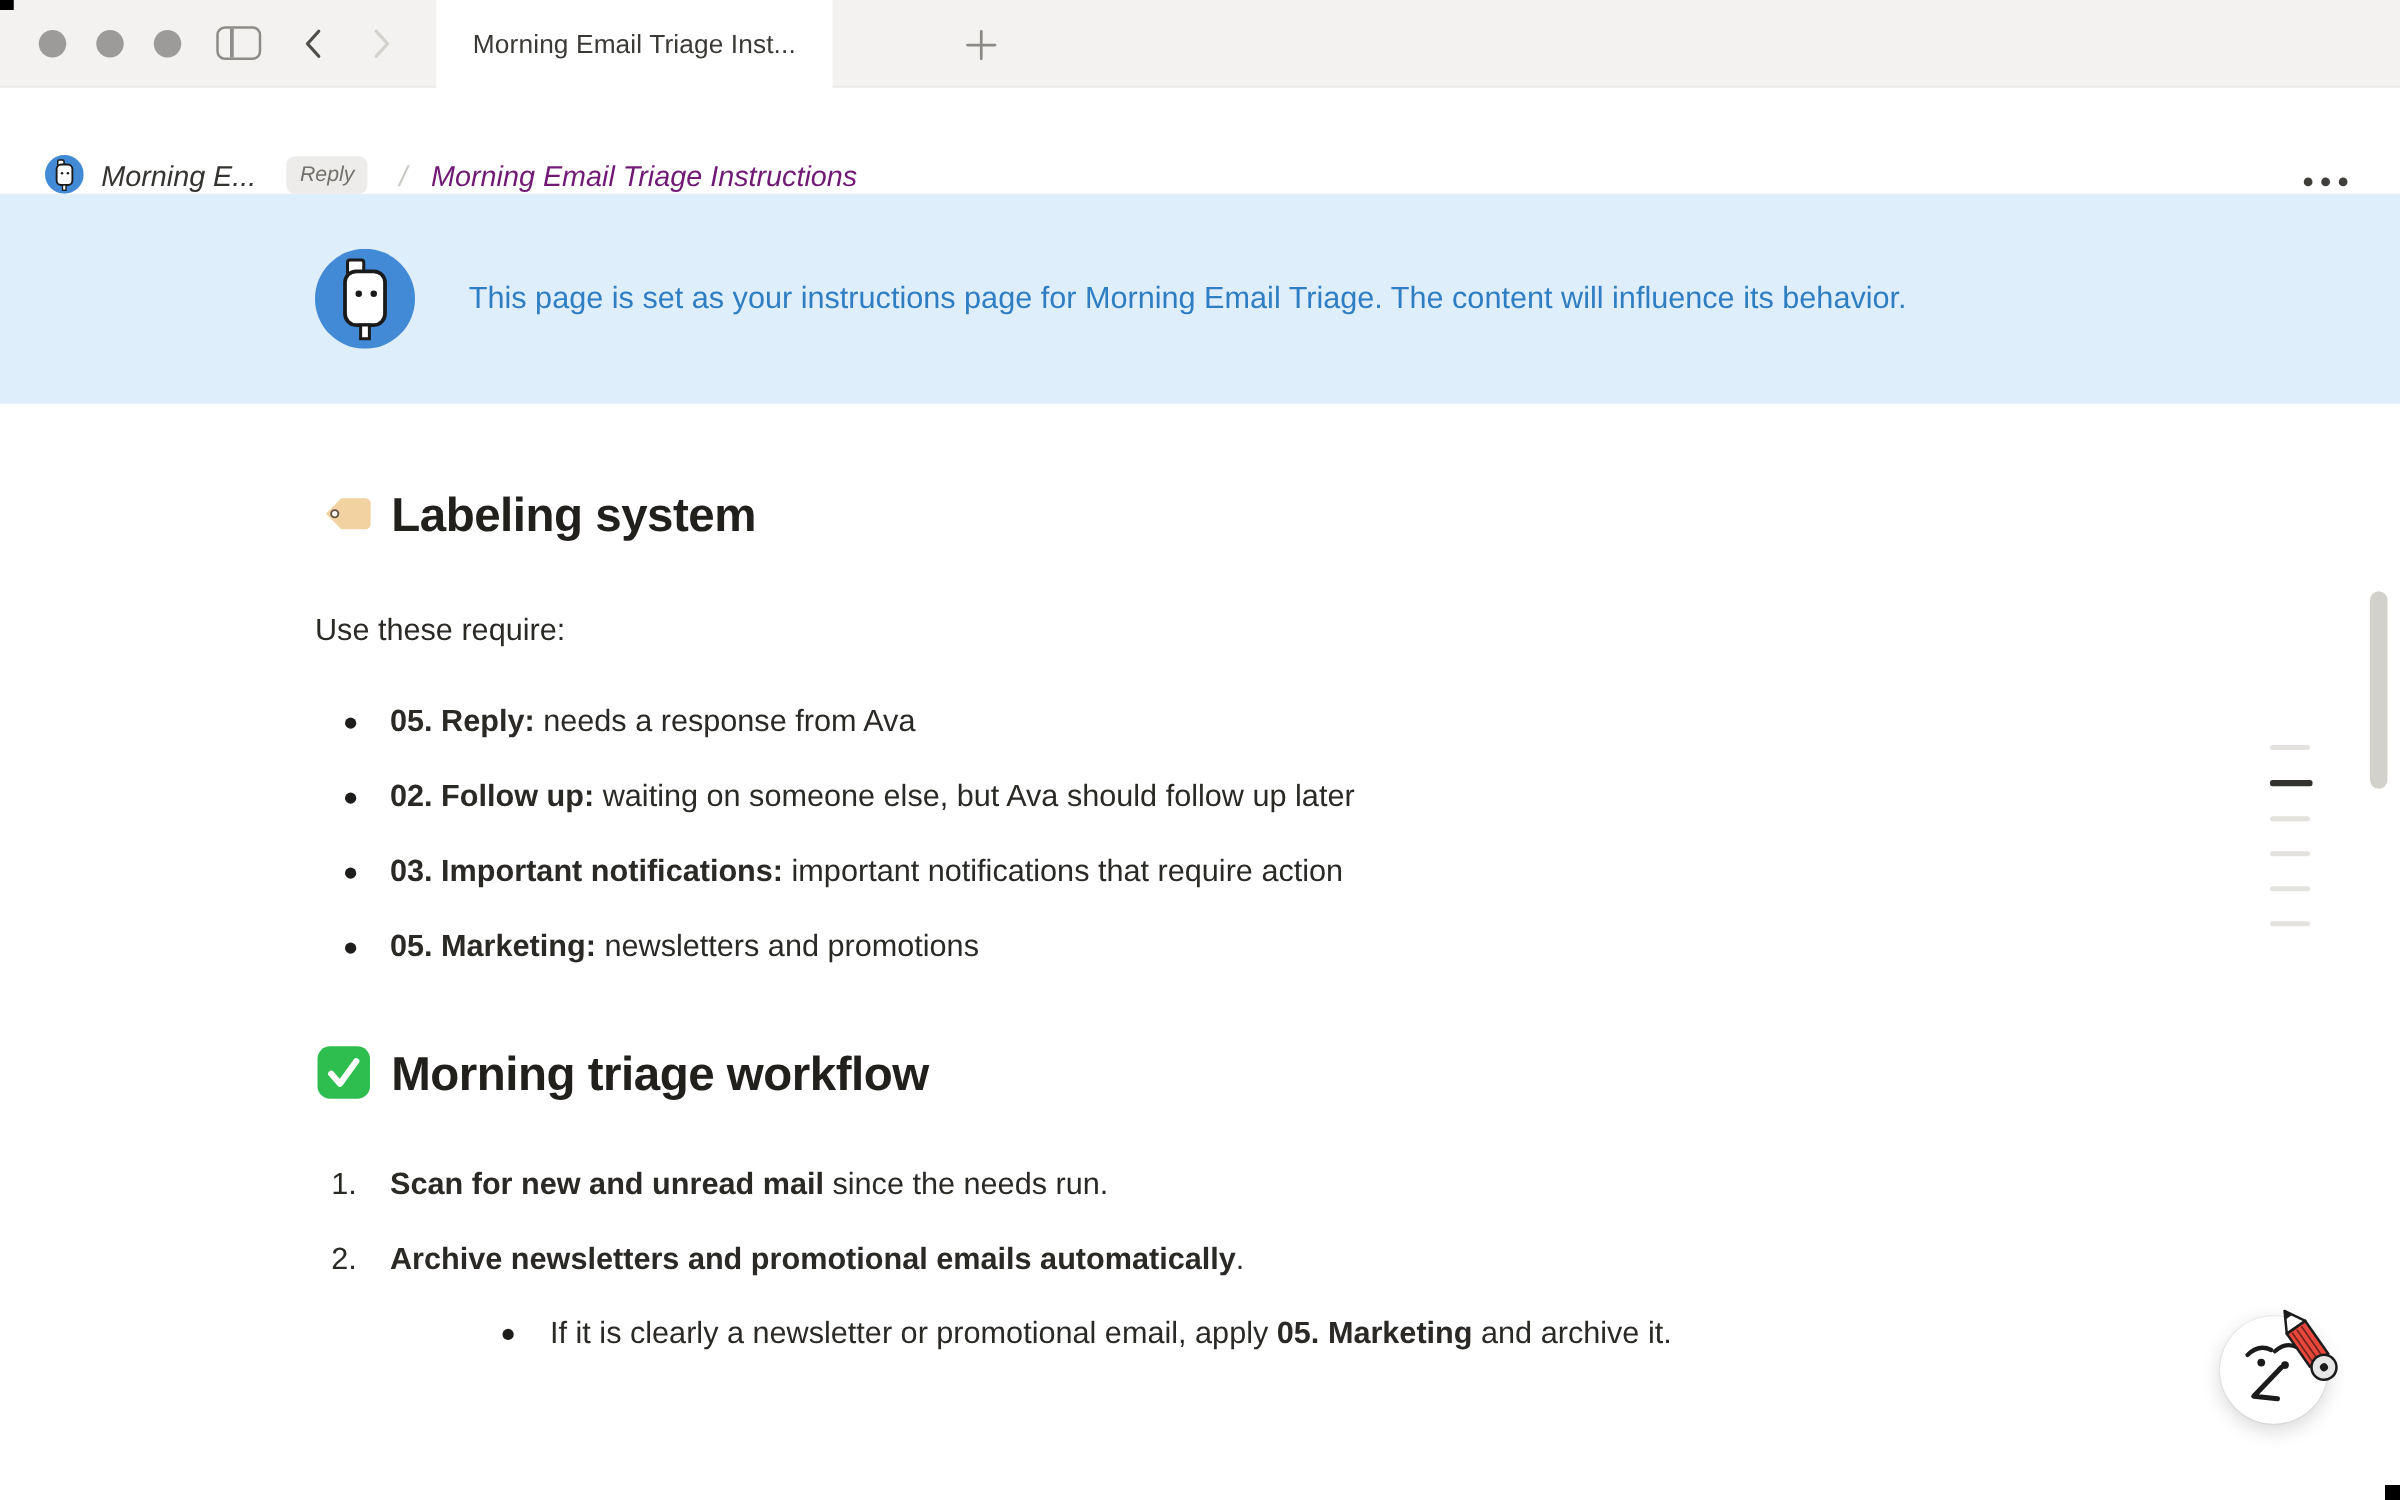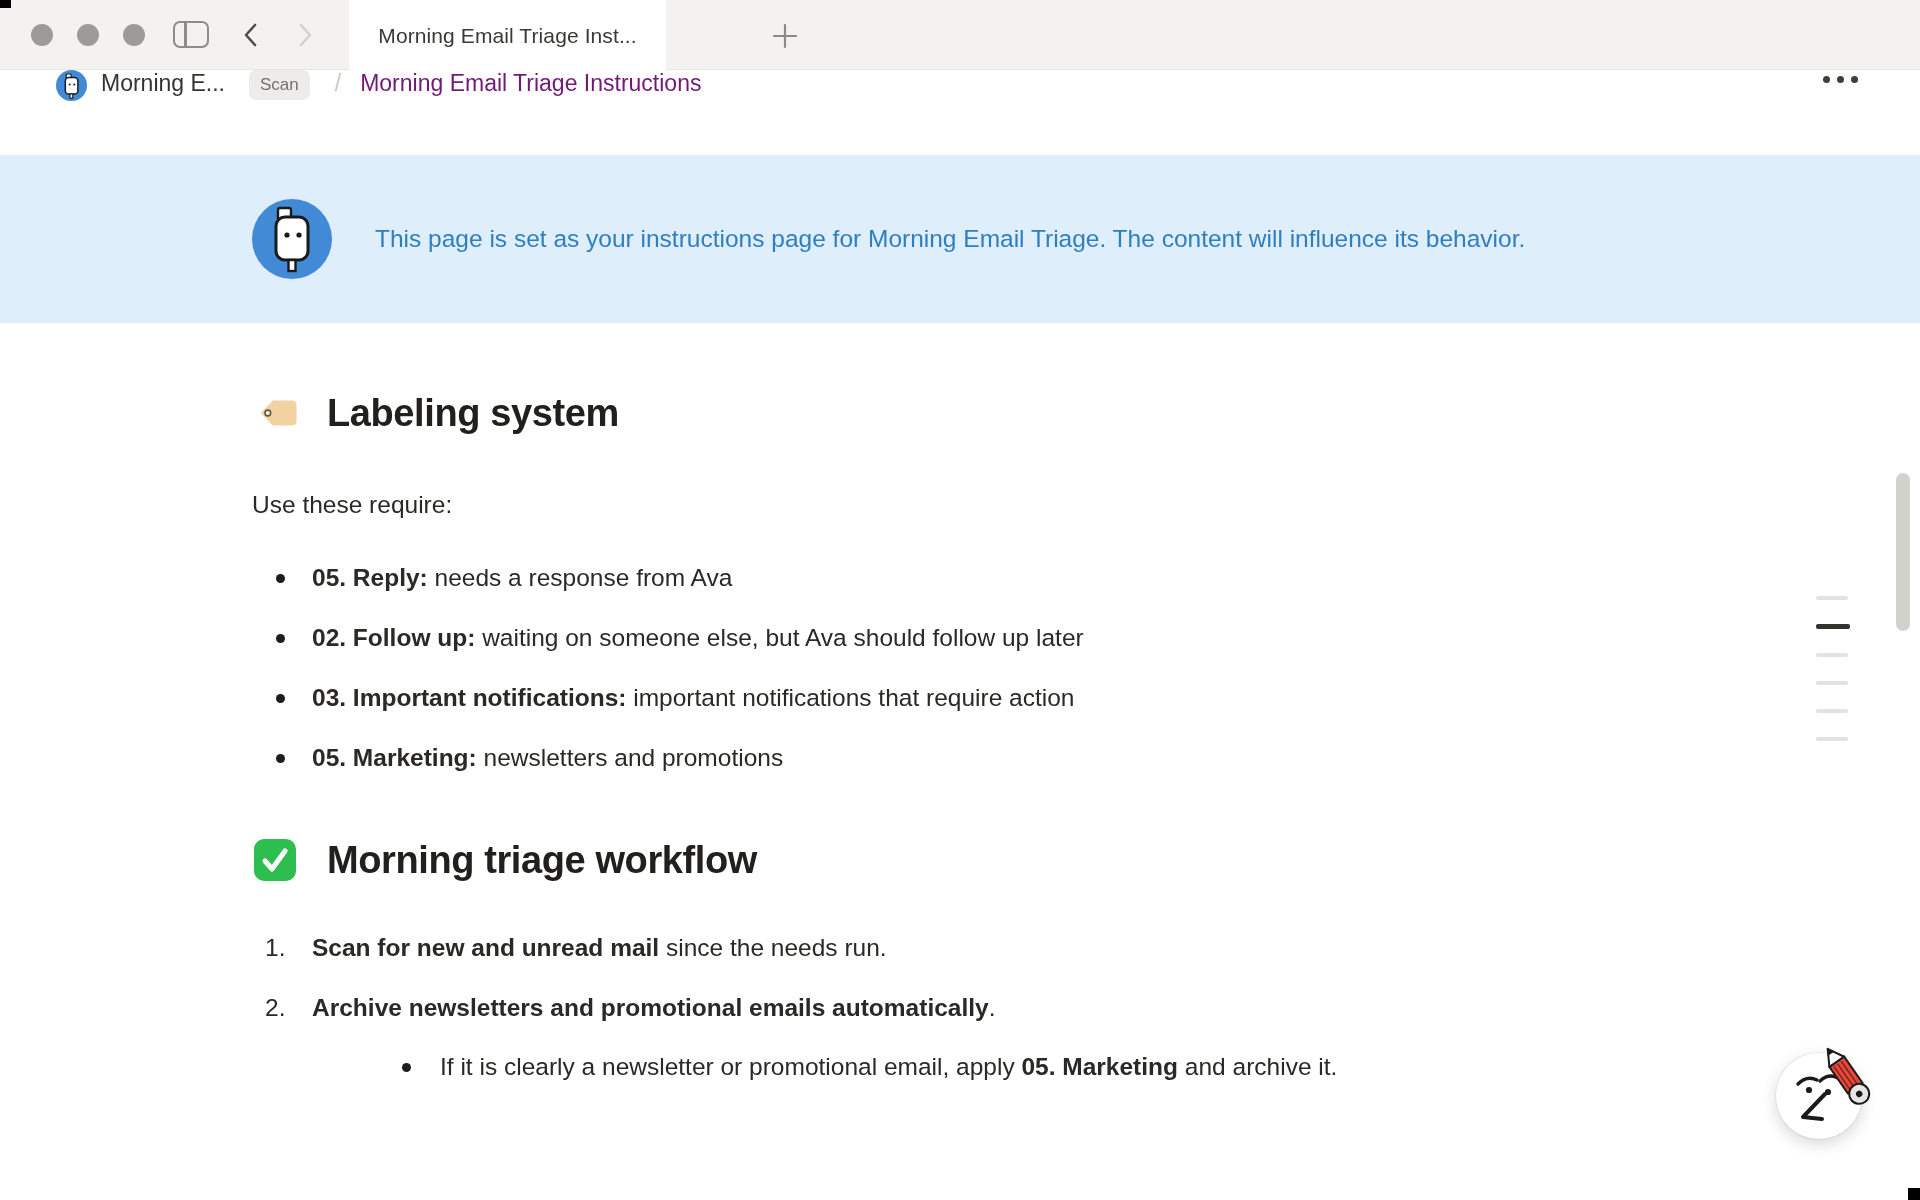--- a/index.html
+++ b/index.html
@@ -23,21 +23,21 @@
   .sidebar-toggle::before { content:""; position:absolute; left:9px; top:0; bottom:0; width:2.5px; background:#8e8c88; }
   .navbtn { margin-left:26px; display:flex; align-items:center; justify-content:center; width:30px; height:30px; }
   .tab {
     position:absolute; left:349px; top:0; width:317px; height:71px; background:#fff; z-index:2;
     display:flex; align-items:center; justify-content:center;
     font-size:21px; color:#3b3935; letter-spacing:0.1px;
   }
   .newtab { position:absolute; left:770px; top:21px; width:30px; height:30px; display:flex; align-items:center; justify-content:center; }
 
   
-  .crumbbar { height:85px; background:#fff; display:flex; align-items:flex-start; padding:0 56px; }
+  .crumbbar { height:85px; background:#fff; display:flex; align-items:flex-end; padding:0 36px;font-style:italic; }
   .app-icon { width:31px; height:31px; flex:0 0 auto; }
   .ws-name { font-size:23px; color:#363430; margin-left:14px; }
   .beta { margin-left:24px; background:#edecea; color:#73716d; font-size:17px; padding:5px 11px; border-radius:7px; }
   .crumb-sep { margin-left:25px; color:#c9c7c3; font-size:23px; }
   .page-name { margin-left:19px; font-size:23px; color:#701a75; }
   .spacer { flex:1; }
   .more { display:flex; gap:7px; align-items:center; padding:6px; }
   .more i { width:7px; height:7px; border-radius:50%; background:#403e3a; display:block; }
 
   
@@ -47,21 +47,21 @@
   }
   .callout-icon { width:80px; height:80px; flex:0 0 auto; }
   .callout-text {
     margin-left:43px; max-width:1290px; font-size:24.5px; line-height:40px;
     color:var(--callout-text);
   }
 
   
   .content { padding-left:252px; width:1700px; }
   h1.section {
-    display:flex; align-items:center; gap:29px;
+    display:flex; gap:15px;
     font-size:38px; line-height:50px; font-weight:700; color:#21201d; letter-spacing:-0.4px;
   }
   h1.first { margin-top:65px; }
   h1.second { margin-top:60px; }
   .emoji { width:46px; height:46px; display:flex; align-items:center; justify-content:center; flex:0 0 auto; }
   .intro { margin-top:50px; font-size:24.5px; line-height:34px; color:#2a2925; }
 
   ul.labels { margin-top:39px; list-style:none; }
   ul.labels > li {
     position:relative; padding-left:60px; font-size:24.5px; line-height:34px;
@@ -140,21 +140,21 @@
 <nav class="crumbbar">
   <svg class="app-icon" viewBox="0 0 31 31">
     <circle cx="15.5" cy="15.5" r="15.5" style="fill:var(--icon-blue)"></circle>
     <rect x="10.2" y="4" width="5" height="5" rx="1" fill="#fff" stroke="#1a1a1a" stroke-width="1.2"></rect>
     <rect x="9.3" y="7.6" width="12.6" height="16.4" rx="3.6" fill="#fff" stroke="#1a1a1a" stroke-width="1.5"></rect>
     <circle cx="13.6" cy="14.6" r="1" fill="#1a1a1a"></circle>
     <circle cx="18.3" cy="14.6" r="1" fill="#1a1a1a"></circle>
     <rect x="14" y="24" width="2.8" height="4.2" fill="#fff" stroke="#1a1a1a" stroke-width="1.1"></rect>
   </svg>
   <span class="ws-name">Morning E...</span>
-  <span class="beta">Scan</span>
+  <span class="beta">Reply</span>
   <span class="crumb-sep">/</span>
   <span class="page-name">Morning Email Triage Instructions</span>
   <span class="spacer"></span>
   <span class="more">
     <i></i>
       <i></i>
       <i></i>
   </span>
 </nav>
 

